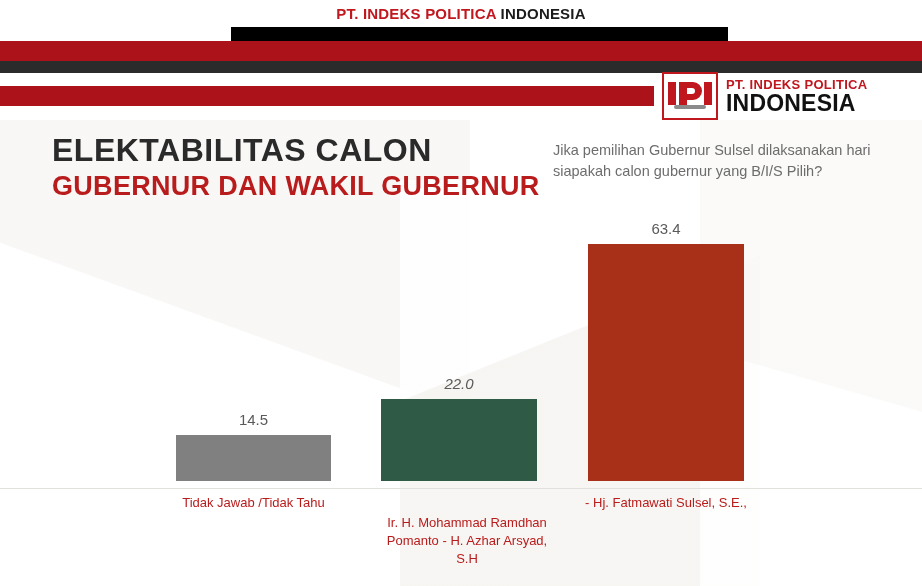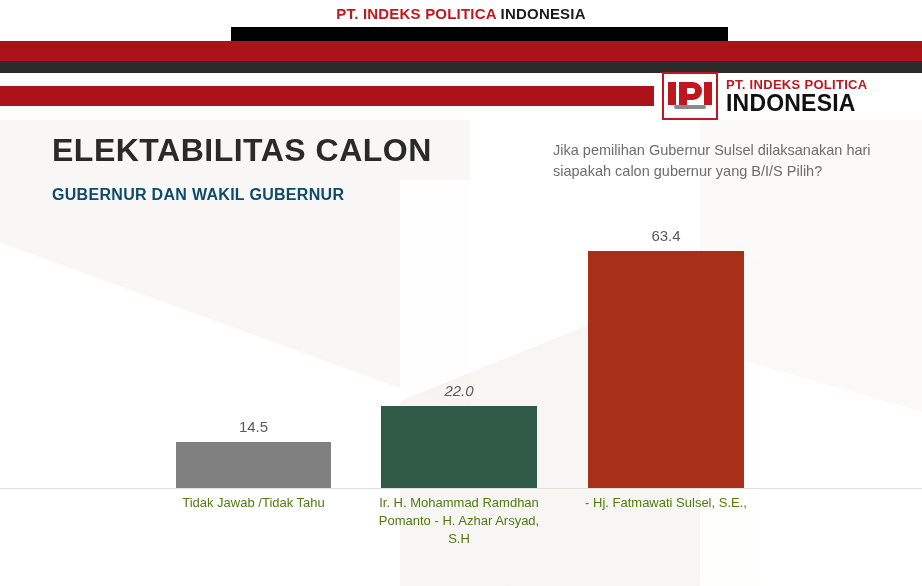--- a/index.html
+++ b/index.html
@@ -125,26 +125,26 @@
   }
   .title-l1 {
     font-size: 32px;
     font-weight: bold;
     color: #2a2a2a;
     letter-spacing: .5px;
     line-height: 34px;
     white-space: nowrap;
   }
   .title-l2 {
-    font-size: 16px;
-    font-weight: bold;
-    color: #0c4a6e;
+    font-size: 27px;
+    font-weight: bold;
+    color: #b91c1c;
     letter-spacing: .3px;
     line-height: 30px;
-    margin-top: 13px;
+    margin-top: 4px;
     white-space: nowrap;
   }
 
   .question {
     position: absolute;
     left: 553px; top: 140px;
     width: 350px;
     font-size: 14.5px;
     line-height: 21px;
     color: #6d6d6d;
@@ -156,21 +156,21 @@
     left: 0; top: 200px;
     width: 922px; height: 386px;
   }
   .plot {
     position: absolute;
     left: 0; top: 0;
     width: 922px; height: 288px;
   }
   .bar {
     position: absolute;
-    bottom: 0;
+    bottom: 7px;
   }
   .bar-value {
     position: absolute;
     left: 0; right: 0;
     text-align: center;
     font-size: 15px;
     color: #5a5a5a;
     white-space: nowrap;
   }
   .axis-line {
@@ -178,21 +178,21 @@
     left: 0; top: 288px;
     width: 922px; height: 1px;
     background: #e2e0dd;
   }
   .cat-label {
     position: absolute;
     top: 294px;
     text-align: center;
     font-size: 13px;
     line-height: 18px;
-    color: #4d7c0f;
+    color: #b91c1c;
   }
 </style>
 </head>
 <body>
 
 <div id="slide">
 
   <div class="wash wash-a"></div>
   <div class="wash wash-b"></div>
   <div class="wash wash-c"></div>
@@ -241,21 +241,21 @@
         <div class="bar-value" style="top: -24px;">63.4</div>
       </div>
 
     </div>
 
     <div class="axis-line"></div>
 
     <div class="cat-label" id="cat0" style="left: 154px; width: 199px;">
         <div>Tidak Jawab /Tidak Tahu</div>
       </div>
-    <div class="cat-label" id="cat1" style="left: 359px; width: 200px;">
+    <div class="cat-label" id="cat1" style="left: 367px; width: 200px; margin-top: 20px;">
         <div>Ir. H. Mohammad Ramdhan</div>
         <div>Pomanto - H. Azhar Arsyad,</div>
         <div>S.H</div>
       </div>
     <div class="cat-label" id="cat2" style="left: 566px; width: 200px;">
         <div>- Hj. Fatmawati Sulsel, S.E.,</div>
       </div>
   </div>
 
 </div>

